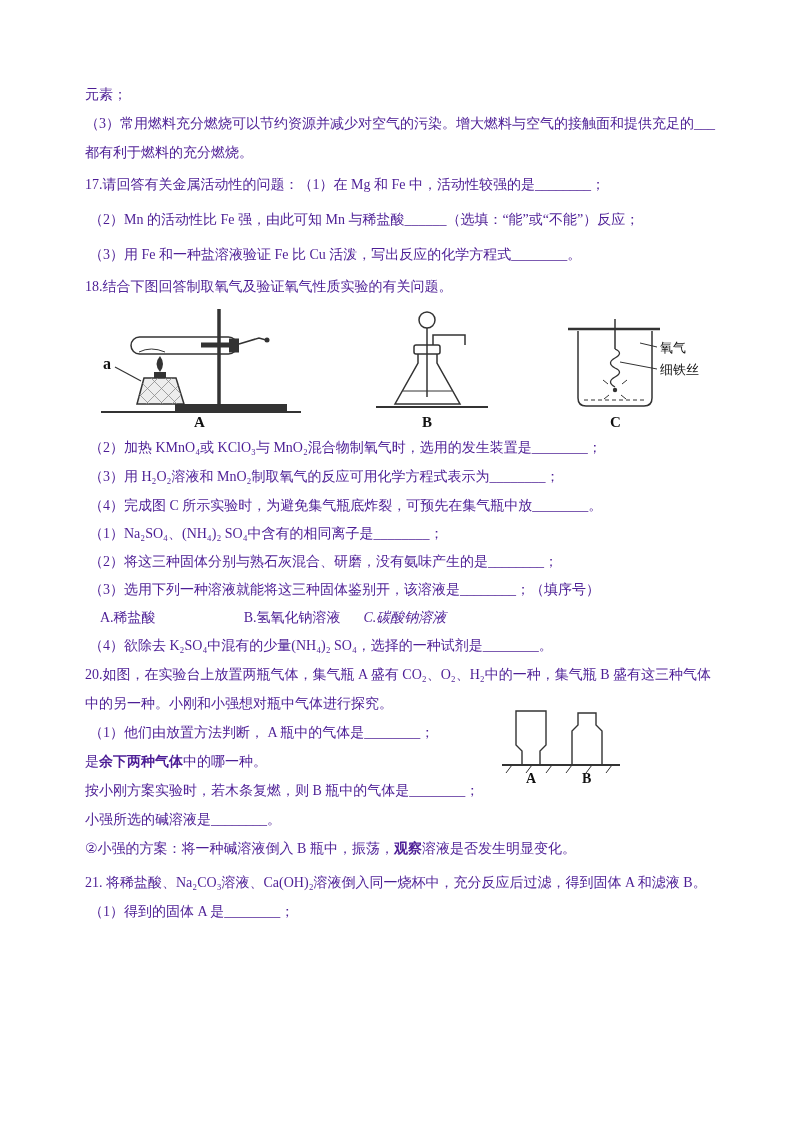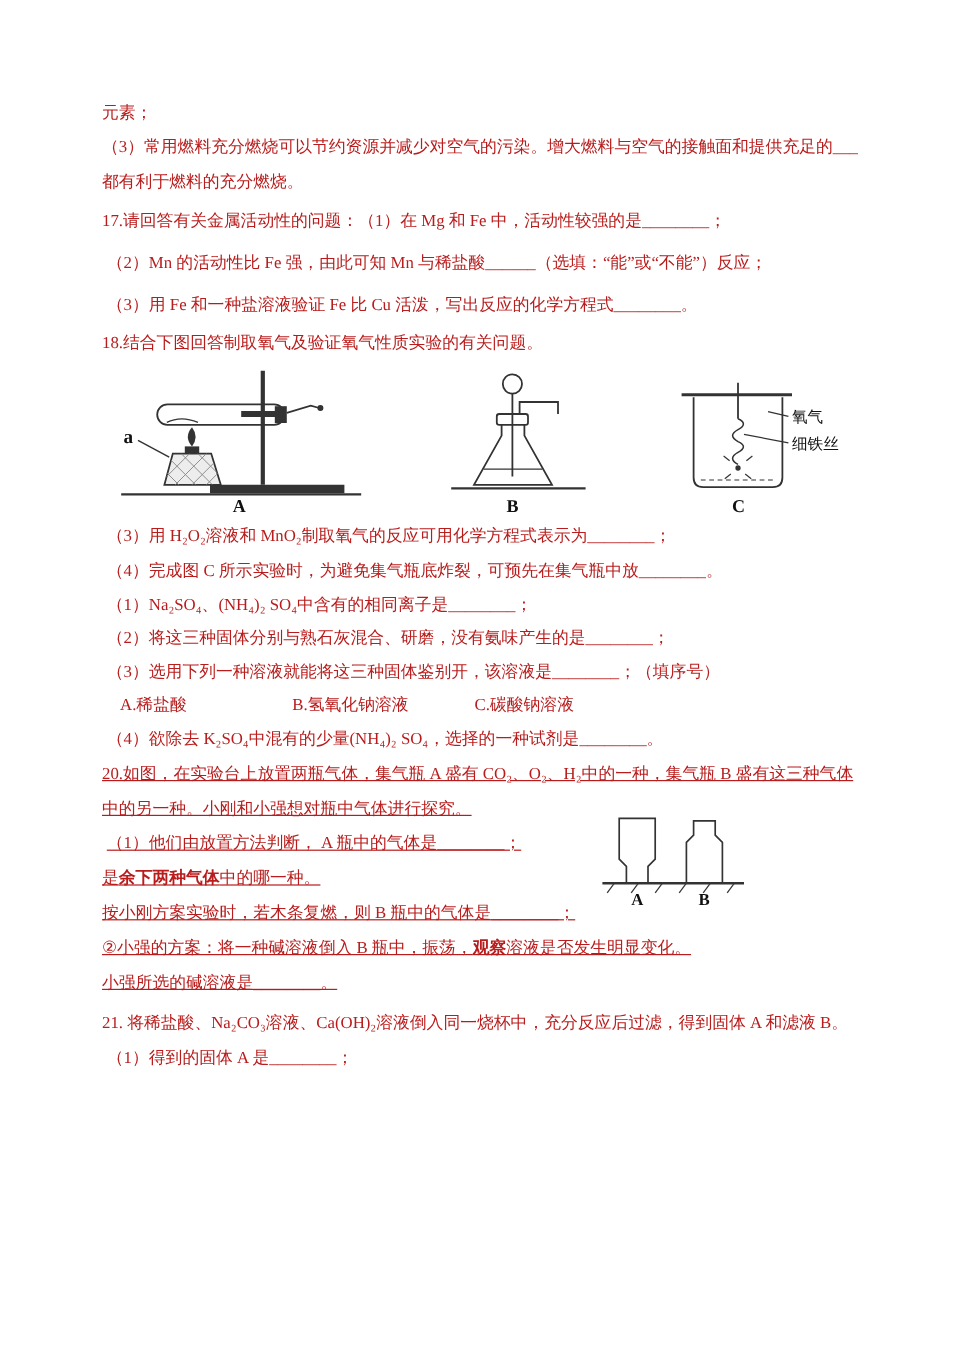--- a/index.html
+++ b/index.html
@@ -5,36 +5,36 @@
   * { box-sizing: border-box; }
   html,body { margin:0; padding:0; background:#ffffff; }
   .page {
     position: relative;
     width: 794px;
     height: 1123px;
     background: #fff;
     padding: 80px 84px 0 85px;
     font-family: "Liberation Serif", "DejaVu Sans", serif;
     font-size: 14px;
-    color: #b91c1c;
+    color: #4c1d95;
     overflow: hidden;
   }
   p { margin:0; line-height:29px; min-height:29px; white-space:nowrap; }
   .sub { padding-left:4px; }
   .sp35 p { line-height:35px; min-height:35px; }
   .lh28 p { line-height:28px; min-height:28px; }
   b { font-weight:bold; }
   .apparatus-row {
     display:flex; justify-content:space-between; align-items:flex-end;
     padding:8px 0 4px 14px; height:132px;
   }
   .opts { padding-left:15px; }
   .opt-b { margin-left:88px; }
-  .opt-c { margin-left:55px; }
-  .q20 { position:relative;text-decoration:underline; }
+  .opt-c { margin-left:23px;font-style:italic; }
+  .q20 { position:relative; }
   .q20-svg { position:absolute; top:45px; right:88px; }
   .q21 { margin-top:5px; }
   svg { display:block; }
   svg text { font-family: inherit; fill:#111; }
   .apparatus-row svg { flex:0 0 auto; }
 </style>
 </head>
 <body>
 
 <div class="page">
@@ -117,42 +117,43 @@
           <line x1="97" y1="40" x2="80" y2="36" stroke-width="1"></line>
           <line x1="97" y1="62" x2="60" y2="55" stroke-width="1"></line>
         </g>
         <text x="100" y="45" font-size="13">氧气</text>
         <text x="100" y="67" font-size="13">细铁丝</text>
         <text x="50" y="120" font-size="15" font-weight="bold">C</text>
       </svg>
 
     </div>
 
+    <p class="sub">（2）加热 KMnO₄或 KClO₃与 MnO₂混合物制氧气时，选用的发生装置是________；</p>
     <p class="sub">（3）用 H₂O₂溶液和 MnO₂制取氧气的反应可用化学方程式表示为________；</p>
     <p class="sub">（4）完成图 C 所示实验时，为避免集气瓶底炸裂，可预先在集气瓶中放________。</p>
   </div>
 
   <div class="lh28">
     <p class="sub">（1）Na₂SO₄、(NH₄)₂ SO₄中含有的相同离子是________；</p>
     <p class="sub">（2）将这三种固体分别与熟石灰混合、研磨，没有氨味产生的是________；</p>
     <p class="sub">（3）选用下列一种溶液就能将这三种固体鉴别开，该溶液是________；（填序号）</p>
     <p class="opts">
       <span>A.稀盐酸</span><span class="opt-b">B.氢氧化钠溶液</span><span class="opt-c">C.碳酸钠溶液</span>
     </p>
     <p class="sub">（4）欲除去 K₂SO₄中混有的少量(NH₄)₂ SO₄，选择的一种试剂是________。</p>
   </div>
 
   <div class="q20">
     <p>20.如图，在实验台上放置两瓶气体，集气瓶 A 盛有 CO₂、O₂、H₂中的一种，集气瓶 B 盛有这三种气体</p>
     <p>中的另一种。小刚和小强想对瓶中气体进行探究。</p>
     <p class="sub">（1）他们由放置方法判断， A 瓶中的气体是________；</p>
     <p><span>是</span><b>余下两种气体</b><span>中的哪一种。</span></p>
     <p>按小刚方案实验时，若木条复燃，则 B 瓶中的气体是________；</p>
+    <p>小强所选的碱溶液是________。</p>
     <p><span>②小强的方案：将一种碱溶液倒入 B 瓶中，振荡，</span><b>观察</b><span>溶液是否发生明显变化。</span></p>
-    <p>小强所选的碱溶液是________。</p>
 
     <svg class="q20-svg" width="122" height="80" viewBox="0 0 122 80">
       <g stroke="#333" fill="none" stroke-width="1.4">
         <path d="M16,6 L46,6 L46,40 L40,46 L40,60 L22,60 L22,46 L16,40 Z"></path>
         <path d="M72,60 L72,26 L78,20 L78,8 L96,8 L96,20 L102,26 L102,60"></path>
         <line x1="2" y1="60" x2="120" y2="60" stroke-width="2"></line>
         <line x1="12" y1="60" x2="6" y2="68" stroke-width="1"></line>
         <line x1="32" y1="60" x2="26" y2="68" stroke-width="1"></line>
         <line x1="52" y1="60" x2="46" y2="68" stroke-width="1"></line>
         <line x1="72" y1="60" x2="66" y2="68" stroke-width="1"></line>

